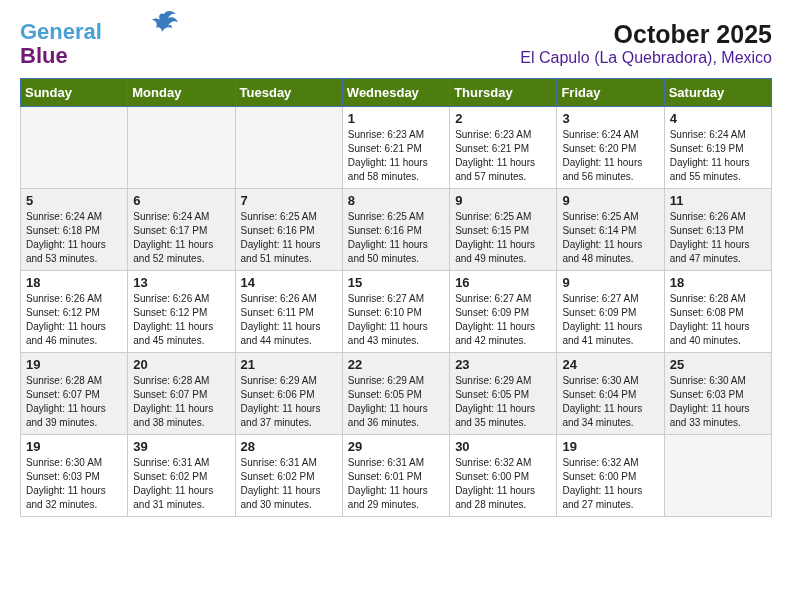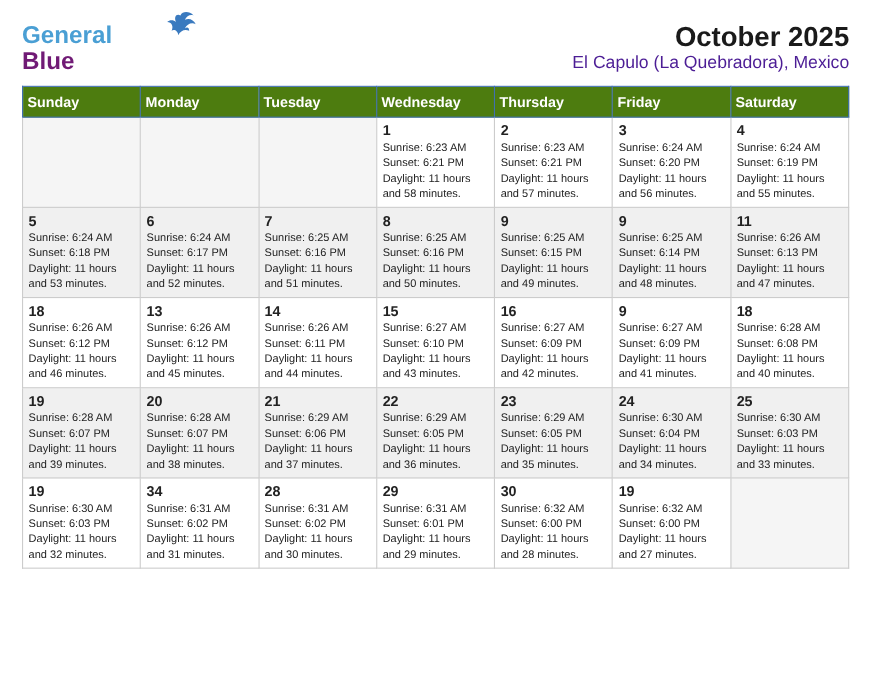--- a/index.html
+++ b/index.html
@@ -306,21 +306,21 @@
       </tr>
       <tr>
         <td>
           <span class="day-num">19</span>
           <div class="day-info" style="white-space: pre-line;">Sunrise: 6:30 AM
 Sunset: 6:03 PM
 Daylight: 11 hours
 and 32 minutes.</div>
         </td>
         <td>
-          <span class="day-num">34</span>
+          <span class="day-num">39</span>
           <div class="day-info" style="white-space: pre-line;">Sunrise: 6:31 AM
 Sunset: 6:02 PM
 Daylight: 11 hours
 and 31 minutes.</div>
         </td>
         <td>
           <span class="day-num">28</span>
           <div class="day-info" style="white-space: pre-line;">Sunrise: 6:31 AM
 Sunset: 6:02 PM
 Daylight: 11 hours

